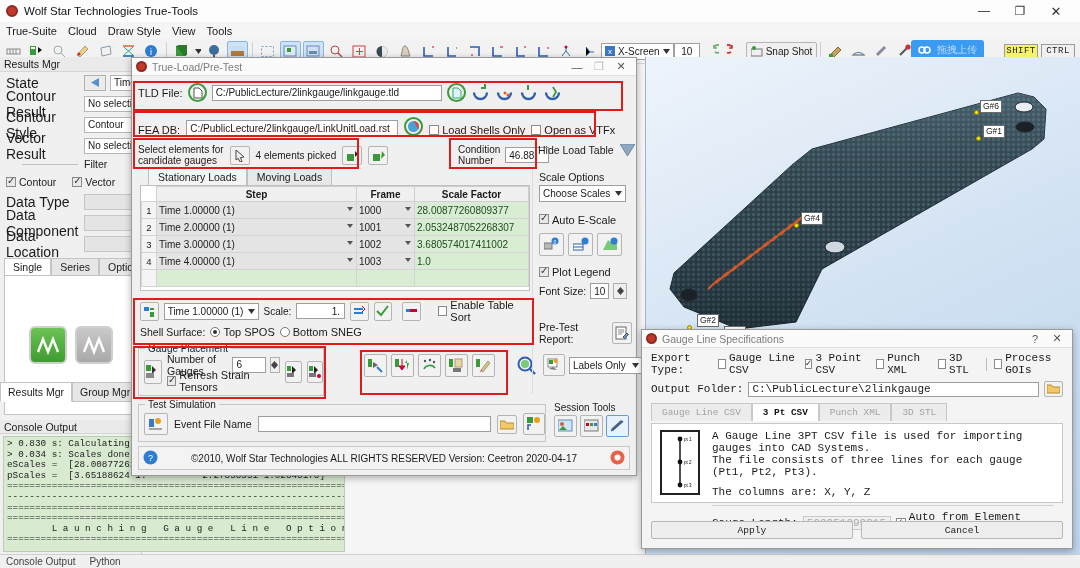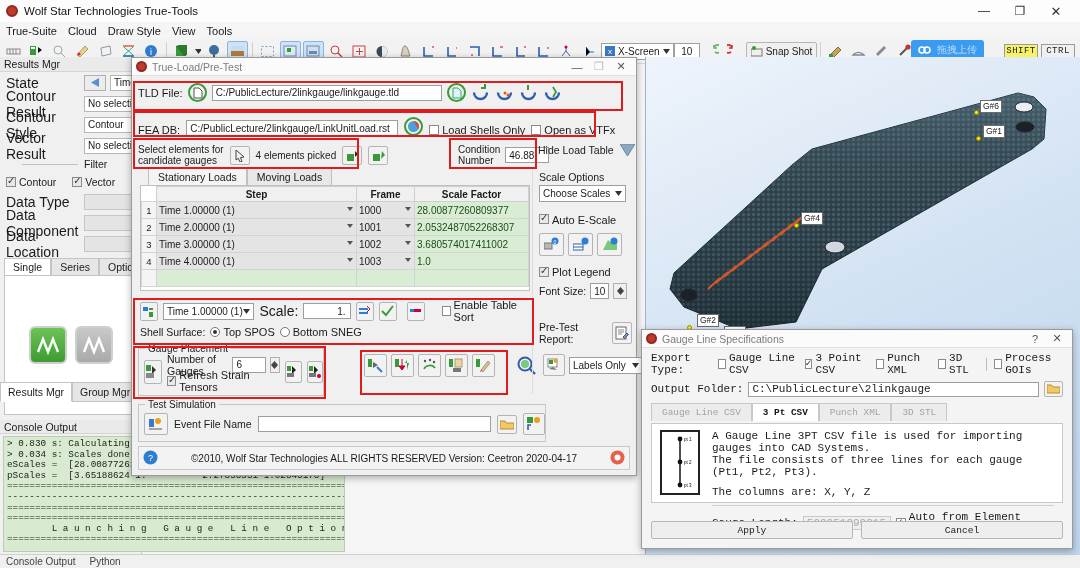--- a/index.html
+++ b/index.html
@@ -712,21 +712,21 @@
               <path d="M7 4h4" stroke="#3a9a3a" stroke-width="2"></path>
               <rect x="7" y="7" width="4" height="5" fill="#3a9a3a"></rect>
             </svg>
           </div>
         <div class="combo" style="width:102px">
           <span>Time 1.00000 (1)</span>
           <svg width="7" height="5">
               <path d="M0 0h7L3.5 5z" fill="#333"></path>
             </svg>
           </div>
-        <span style="font-size:14px">Scale:</span>
+        <span style="font-size:10px">Scale:</span>
         <div class="fld" style="width:52px;justify-content:flex-end;padding-right:4px">1.</div>
         <div class="sqbtn">
           <svg width="13" height="12">
               <path d="M1 4h9M1 8h9" stroke="#2e7dd1" stroke-width="2"></path>
               <path d="M9 1l3 3-3 3" fill="none" stroke="#c03"></path>
             </svg>
           </div>
         <div class="sqbtn">
           <svg width="13" height="12">
               <path d="M1 6l4 4 7-9" fill="none" stroke="#3a9a3a" stroke-width="2"></path>
@@ -886,20 +886,46 @@
         <div class="sqbtn" style="width:22px;height:22px">
           <svg width="14" height="14">
               <rect x="0" y="0" width="6" height="6" fill="#3a9a3a"></rect>
               <circle cx="10" cy="3" r="3" fill="#e8a020"></circle>
               <path d="M1 13V8h3" fill="none" stroke="#2e5db0" stroke-width="1.6"></path>
             </svg>
           </div>
       </div>
     </div>
 
+    <div style="position:absolute;left:422px;top:344px;width:80px">
+      <div style="font-size:10px;margin-bottom:2px">Session Tools</div>
+      <div style="display:flex;gap:3px">
+        <div class="sqbtn" style="width:23px;height:22px">
+          <svg width="15" height="14">
+              <rect x="0" y="1" width="14" height="11" fill="#cfe4f7" stroke="#5b8fc0"></rect>
+              <circle cx="4" cy="5" r="2" fill="#d8603a"></circle>
+              <path d="M1 11l4-4 4 4z" fill="#3a9a3a"></path>
+            </svg>
+          </div>
+        <div class="sqbtn" style="width:23px;height:22px">
+          <svg width="15" height="14">
+              <rect x="0" y="1" width="14" height="11" fill="#e8e8e8" stroke="#777"></rect>
+              <rect x="2" y="4" width="3" height="3" fill="#c03"></rect>
+              <rect x="6" y="4" width="3" height="3" fill="#3a9a3a"></rect>
+              <rect x="10" y="4" width="3" height="3" fill="#2e7dd1"></rect>
+            </svg>
+          </div>
+        <div class="sqbtn" style="width:23px;height:22px;border-color:#6a9ad0;background:#e8f2fc">
+          <svg width="15" height="14">
+              <path d="M2 11L12 2" stroke="#666" stroke-width="3"></path>
+              <path d="M1 12l12-10" stroke="#2e5db0" stroke-width="1.2"></path>
+            </svg>
+          </div>
+      </div>
+    </div>
 
     <div style="position:absolute;left:6px;top:388px;right:6px;height:24px;display:flex;align-items:center;border:1px solid #c9c9c9;background:#f3f3f3">
       <div style="margin-left:4px">
         <svg width="15" height="15">
             <circle cx="7.5" cy="7.5" r="7" fill="#2e7dd1"></circle>
             <text x="7.5" y="11" font-size="9" fill="#fff" text-anchor="middle" font-family="Liberation Sans">?</text>
           </svg></div>
       <div style="flex:1;text-align:center;font-size:10px">©2010, Wolf Star Technologies  ALL RIGHTS RESERVED   Version: Ceetron 2020-04-17</div>
       <div style="margin-right:4px">
         <svg width="15" height="15">

